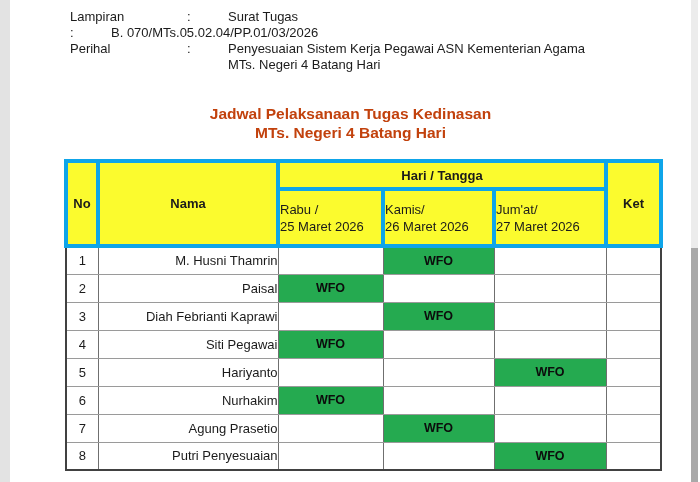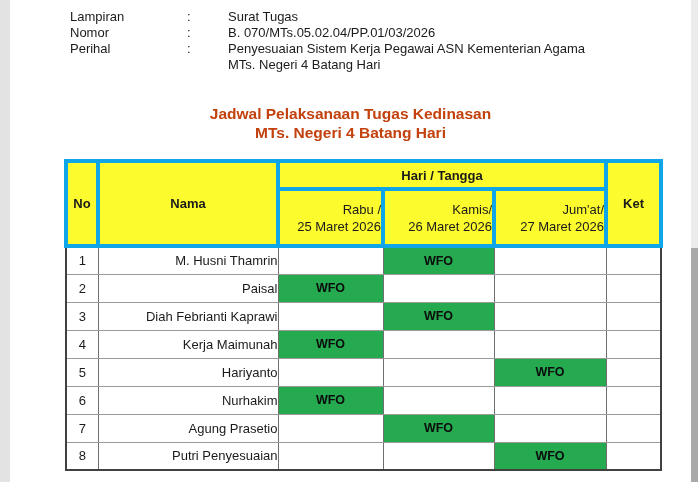--- a/index.html
+++ b/index.html
@@ -50,21 +50,21 @@
   .schedule col.c-ket  { width: 55px; }
   .schedule th, .schedule td { padding: 0; overflow: hidden; }
   .schedule thead th {
     background: var(--c-yellow, #fbfb2e);
     border: 4px solid #0ea5e9;
   }
   .schedule thead tr.r-group { height: 28px; }
   .schedule thead tr.r-days  { height: 57px; }
   .h-main { font-weight: bold; text-align: center; font-size: 13px; }
   .h-day {
-    font-weight: normal; text-align: right; vertical-align: middle;
+    font-weight: normal; text-align: left; vertical-align: middle;
     font-size: 13px; line-height: 17px; padding-left: 7px;
   }
   .schedule tbody tr { height: 28px; }
   .schedule tbody td {
     border-top: 1px solid #9a9a9a;
     border-bottom: 1px solid #9a9a9a;
     border-left: 1px solid #6f6f6f;
     border-right: 1px solid #6f6f6f;
     background: #ffffff;
   }
@@ -82,21 +82,20 @@
 <div class="page">
   <div class="edge-left"></div>
 
   <div class="letterhead" id="letterhead">
       <div class="lh-row">
         <span class="lh-label">Lampiran</span>
         <span class="lh-sep">:</span>
         <span class="lh-value">Surat Tugas</span>
       </div>
       <div class="lh-row">
-        <span class="lh-label">Nomor</span>
         <span class="lh-sep">:</span>
         <span class="lh-value">B. 070/MTs.05.02.04/PP.01/03/2026</span>
       </div>
       <div class="lh-row">
         <span class="lh-label">Perihal</span>
         <span class="lh-sep">:</span>
         <span class="lh-value">Penyesuaian Sistem Kerja Pegawai ASN Kementerian Agama</span>
       </div>
       <div class="lh-row">
         <span class="lh-label"></span>
@@ -161,21 +160,21 @@
         <tr>
           <td class="c-no">3</td>
           <td class="c-nama">Diah Febrianti Kaprawi</td>
           <td class="c-day"></td>
           <td class="c-day wfo">WFO</td>
           <td class="c-day"></td>
           <td class="c-ket"></td>
         </tr>
         <tr>
           <td class="c-no">4</td>
-          <td class="c-nama">Kerja Maimunah</td>
+          <td class="c-nama">Siti Pegawai</td>
           <td class="c-day wfo">WFO</td>
           <td class="c-day"></td>
           <td class="c-day"></td>
           <td class="c-ket"></td>
         </tr>
         <tr>
           <td class="c-no">5</td>
           <td class="c-nama">Hariyanto</td>
           <td class="c-day"></td>
           <td class="c-day"></td>

